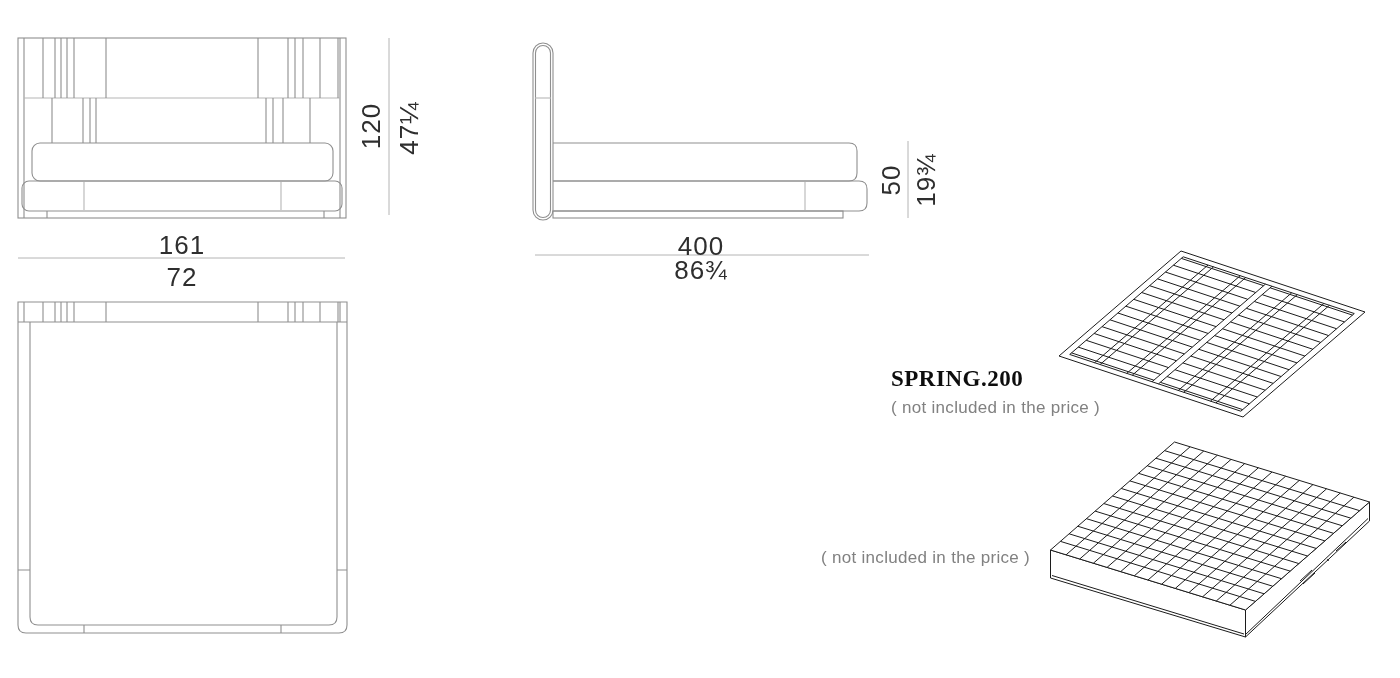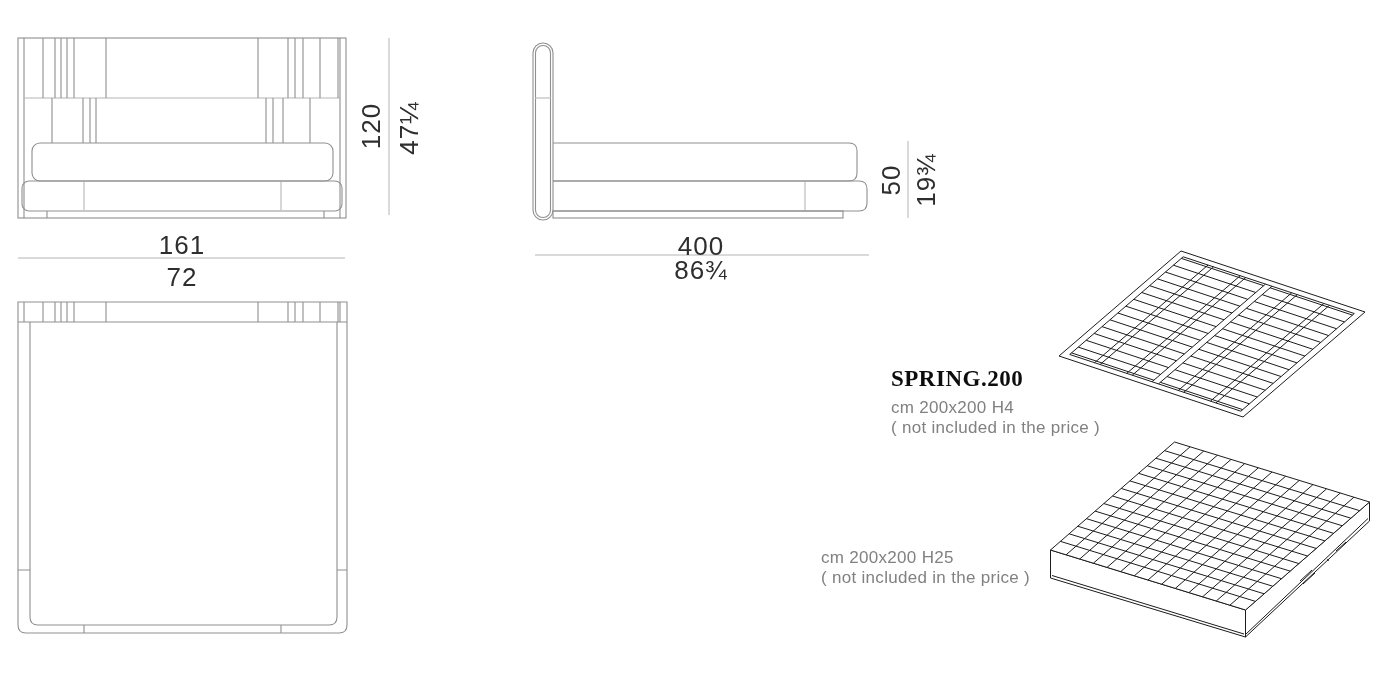--- a/index.html
+++ b/index.html
@@ -97,22 +97,20 @@
   <span class="dim rot" style="left:371px;top:126px;">120</span>
   <span class="dim rot" style="left:409px;top:128px;">47¼</span>
 
   <span class="dim" style="left:701px;top:246px;">400</span>
   <span class="dim" style="left:701px;top:270px;">86¾</span>
   <span class="dim rot" style="left:891px;top:180px;">50</span>
   <span class="dim rot" style="left:926px;top:180px;">19¾</span>
 
   <div class="product-block" style="left:847px;top:366px;margin-left:44px;">
     <p class="product-title">SPRING.200</p>
-    <p class="product-line">cm 200x200 H4</p>
     <p class="product-line">( not included in the price )</p>
   </div>
 
   <div class="product-block" style="left:821px;top:548px;">
-    <p class="product-line">cm 200x200 H25</p>
     <p class="product-line">( not included in the price )</p>
   </div>
 
 </div>
 
 </body></html>

